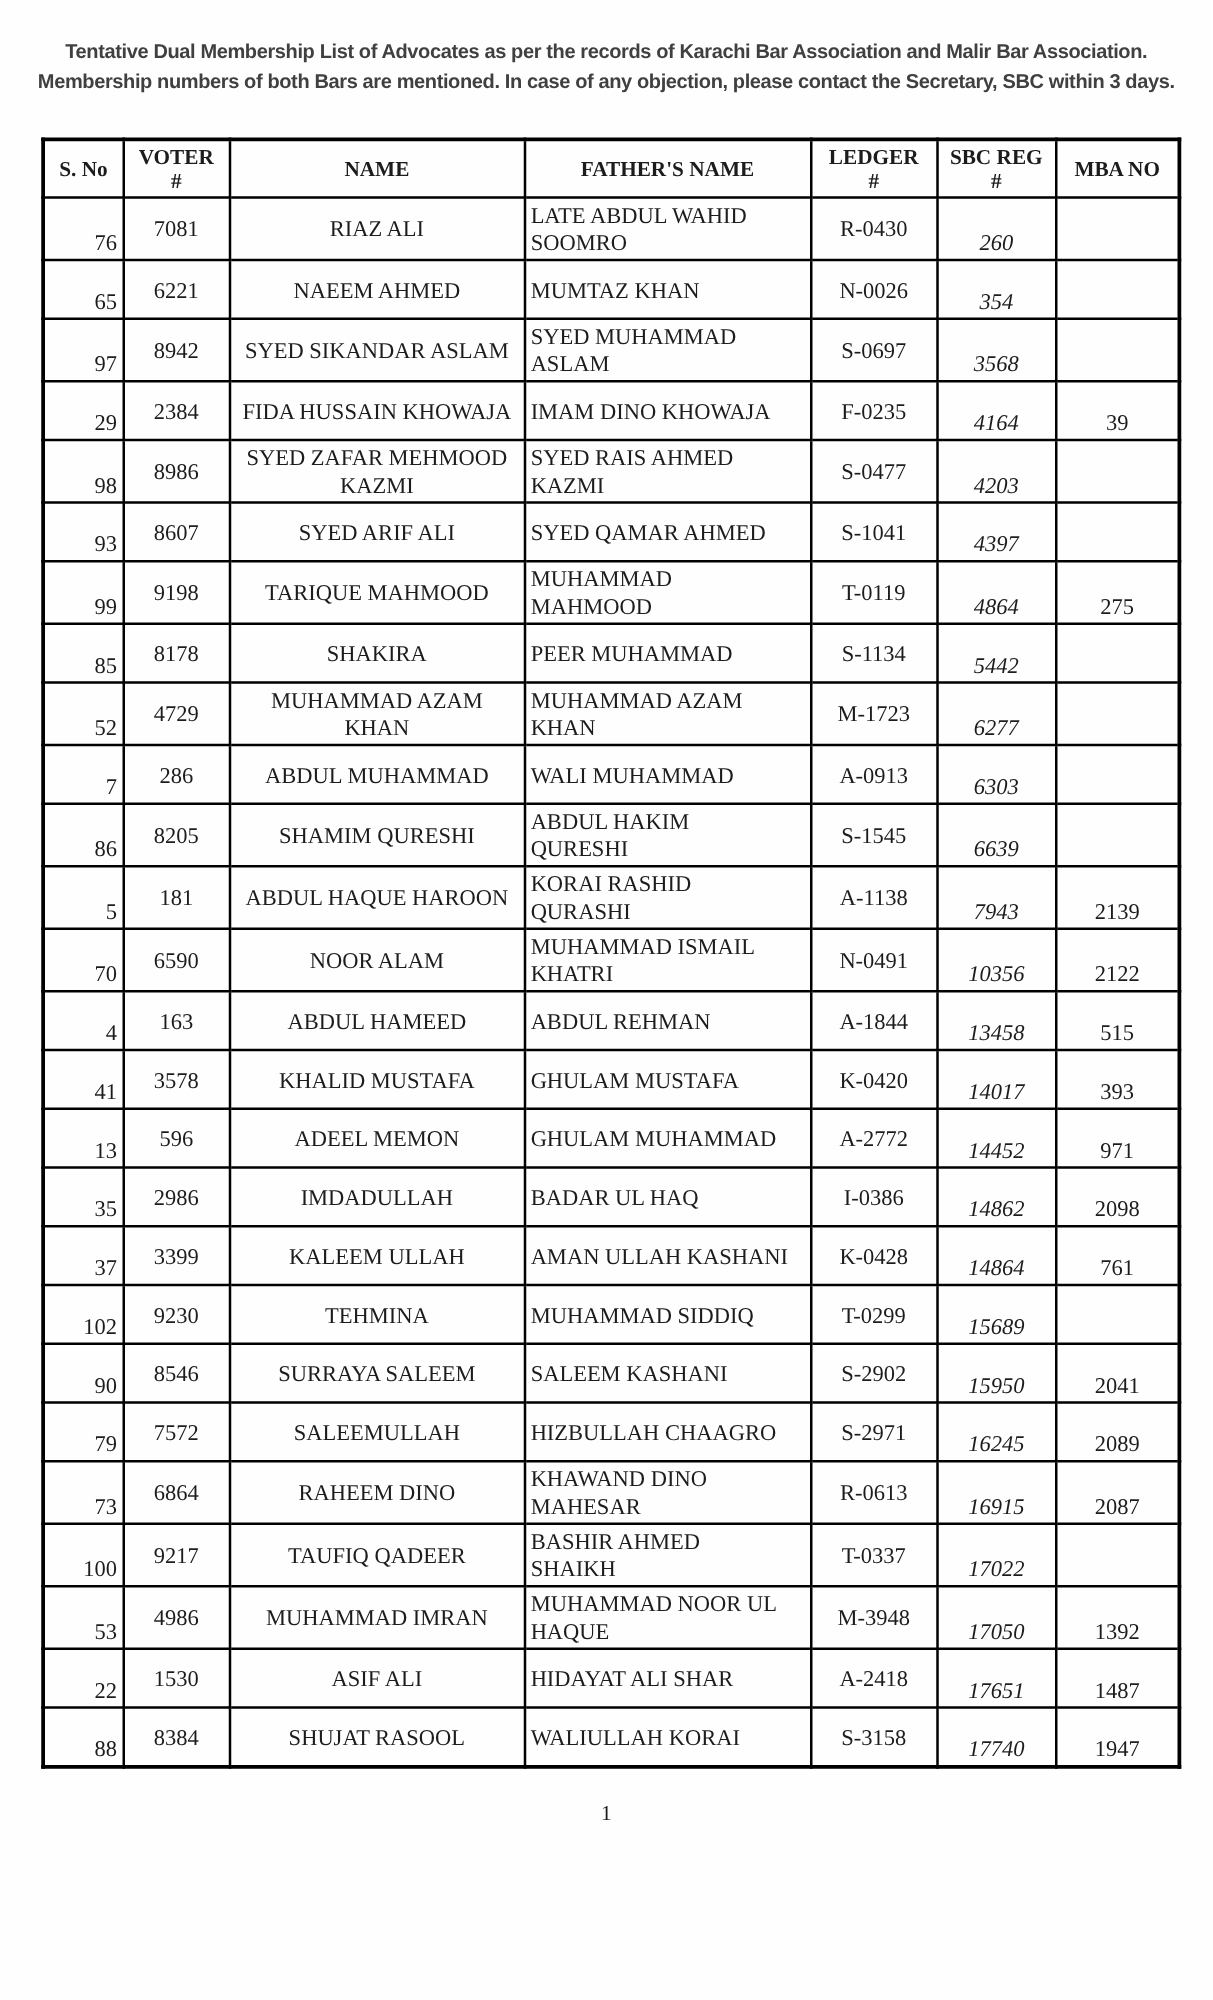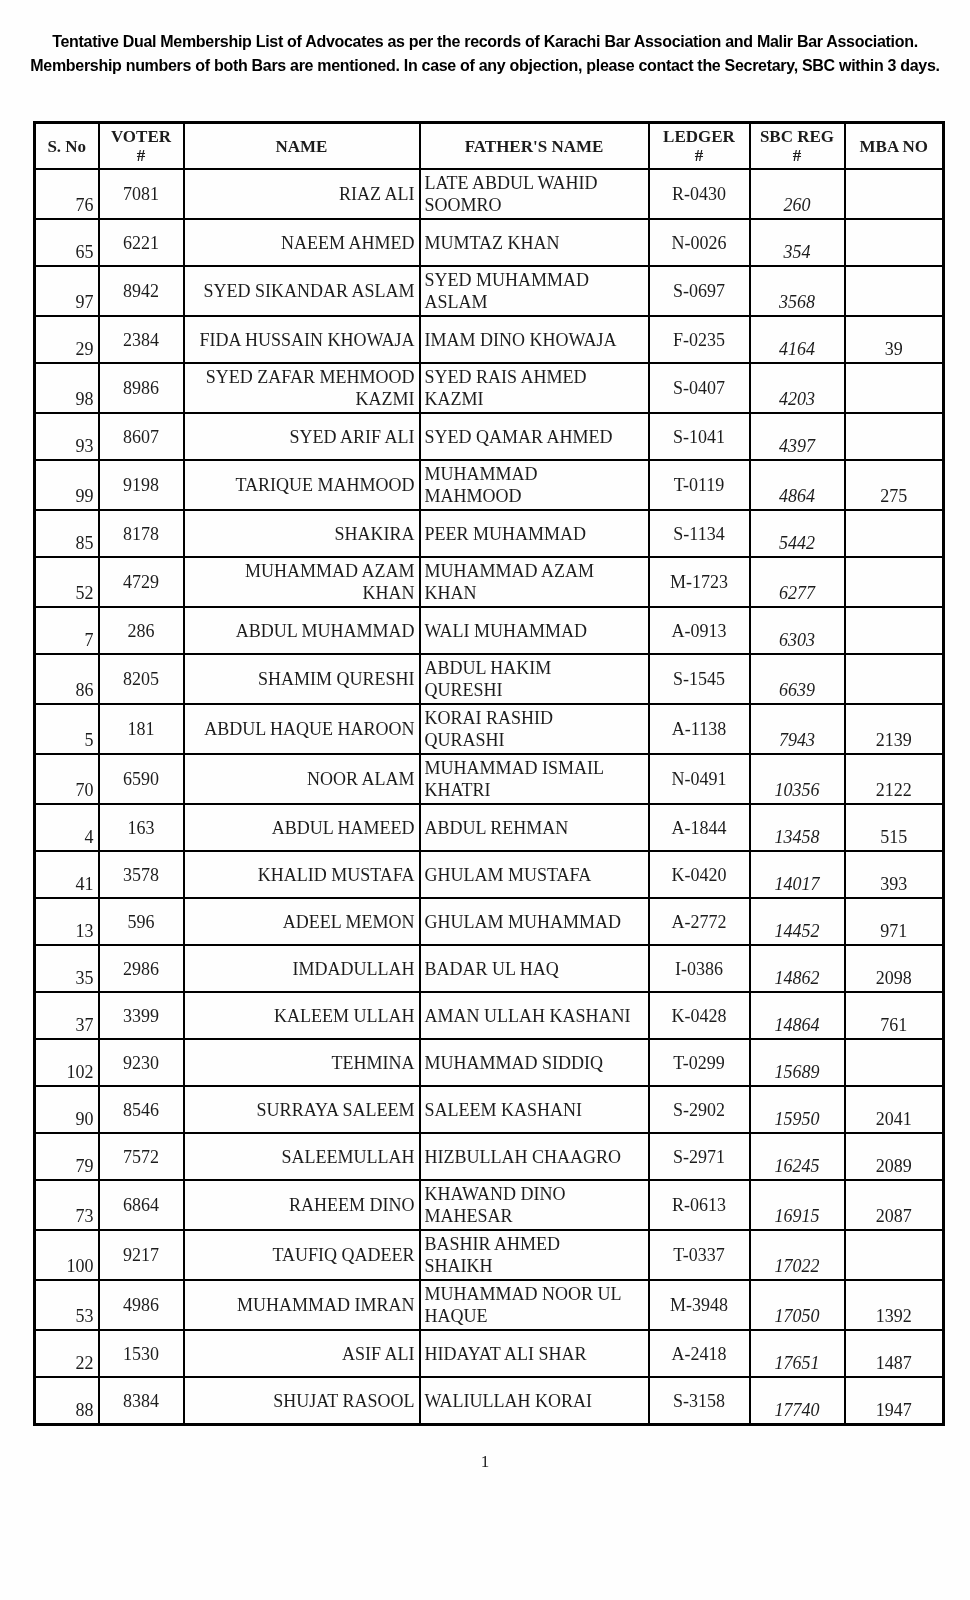--- a/index.html
+++ b/index.html
@@ -17,27 +17,27 @@
     color: #1c1c1c;
   }
   .doc-title {
     margin-top: 30px;
     text-align: center;
     font-family: "Liberation Sans", sans-serif;
     font-weight: 700;
     font-size: 16px;
     line-height: 24px;
     letter-spacing: -0.3px;
-    color: #000000;
+    color: #404040;
   }
   table.membership {
     border-collapse: collapse;
     table-layout: fixed;
     width: 909px;
-    margin: 43px 0 0 33px;
+    margin: 32px 0 0 33px;
     border: 3px solid #000000;
     padding-left: 20px;
   }
   table.membership th,
   table.membership td {
     border: 2px solid #000000;
     overflow: hidden;
   }
   table.membership th {
     font-family: "Liberation Serif", serif;
@@ -51,21 +51,21 @@
     padding: 1px 2px;
   }
   table.membership td {
     font-size: 18px;
     line-height: 22px;
     height: 41px;
     padding: 2px 4px;
   }
   td.c-sno   { text-align: right; vertical-align: bottom; padding-bottom: 5px; }
   td.c-voter { text-align: center; vertical-align: middle; padding-bottom: 8px; }
-  td.c-name  { text-align: right; vertical-align: middle; white-space: pre-line; padding-left: 5px; }
+  td.c-name  { text-align: center; vertical-align: middle; white-space: pre-line; padding-left: 5px; }
   td.c-father{ text-align: left; vertical-align: middle; white-space: pre-line; padding-left: 5px; }
   td.c-ledger{ text-align: center; vertical-align: middle; padding-bottom: 6px; }
   td.c-sbc   { text-align: center; vertical-align: bottom; padding-bottom: 4px; font-style: italic; }
   td.c-mba   { text-align: center; vertical-align: bottom; padding-bottom: 7px; }
   .page-no {
     margin-top: 26px;
     text-align: center;
     font-size: 17px;
     color: #1c1c1c;
   }
@@ -151,21 +151,21 @@
           <td class="c-sbc">4164</td>
           <td class="c-mba">39</td>
         </tr>
         <tr>
           <td class="c-sno">98</td>
           <td class="c-voter">8986</td>
           <td class="c-name">SYED ZAFAR MEHMOOD
 KAZMI</td>
           <td class="c-father">SYED RAIS AHMED
 KAZMI</td>
-          <td class="c-ledger">S-0407</td>
+          <td class="c-ledger">S-0477</td>
           <td class="c-sbc">4203</td>
           <td class="c-mba"></td>
         </tr>
         <tr>
           <td class="c-sno">93</td>
           <td class="c-voter">8607</td>
           <td class="c-name">SYED ARIF ALI</td>
           <td class="c-father">SYED QAMAR AHMED</td>
           <td class="c-ledger">S-1041</td>
           <td class="c-sbc">4397</td>

